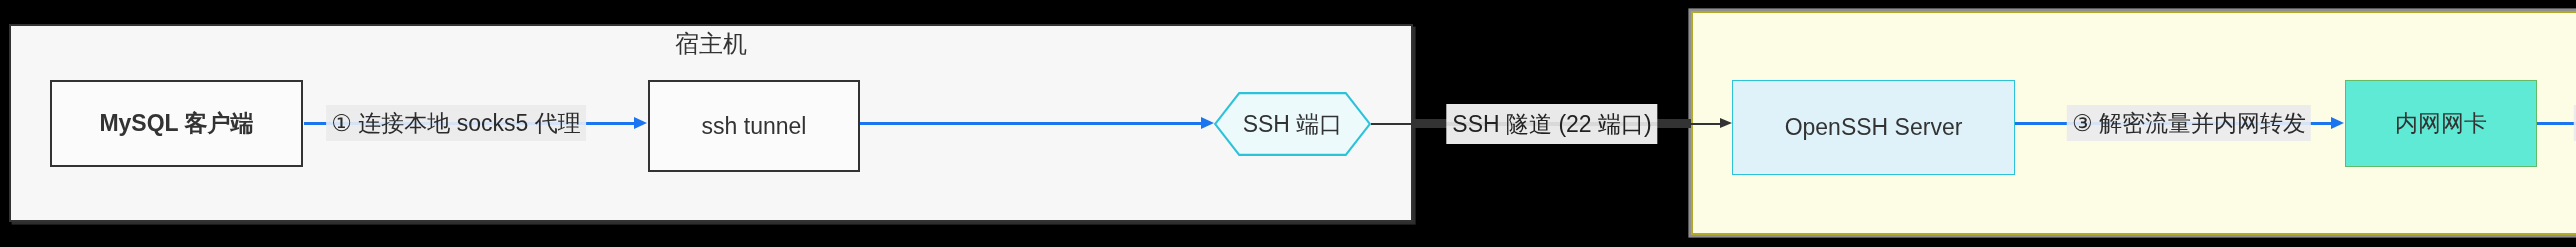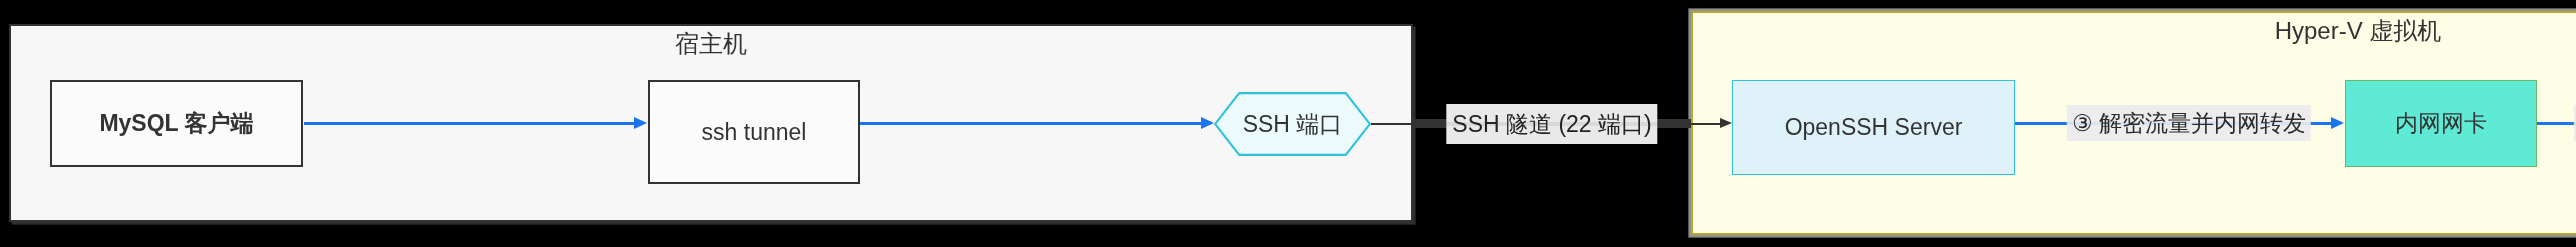--- a/index.html
+++ b/index.html
@@ -25,21 +25,21 @@
   }
   .host-title{left:711px;}
   .vm-title{left:2358px;top:15.5px;}
   
   .node{
     position:absolute;box-sizing:border-box;display:flex;align-items:center;justify-content:center;
     font-size:23px;color:#333;white-space:nowrap;
   }
   .node-plain{background:#fbfbfb;border:2.1px solid #333;}
   .node-mysql-client{left:50px;top:80px;width:253px;height:87px;font-weight:bold;}
-  .node-ssh-tunnel{left:648px;top:80px;width:212px;height:104px;}
+  .node-ssh-tunnel{left:648px;top:80px;width:212px;height:92px;}
   .node-openssh{left:1732px;top:80px;width:283px;height:95px;background:#dff2fa;border:1.5px solid #2cc2da;}
   .node-nic{left:2345px;top:80px;width:192px;height:87px;background:#5eead4;border:1.5px solid #63bb67;}
   
   .hex-wrap{position:absolute;left:1214px;top:92px;width:157px;height:64px;}
   .hex-wrap svg{position:absolute;left:0;top:0;}
   .hex-label{position:absolute;left:0;top:0;width:100%;height:100%;display:flex;align-items:center;justify-content:center;font-size:23px;color:#333;white-space:nowrap;text-align:center;}
   
   .edge{position:absolute;}
   .edge-blue{height:3.1px;background:#1b75f0;top:122px;}
   .edge-dark-thin{height:2.1px;background:#333;top:123px;}
@@ -66,35 +66,35 @@
 </head>
 <body>
 
 <div class="canvas">
 
   <div class="subgraph host-box"></div>
 
   <div class="subgraph vm-box"></div>
 
   <div class="box-title host-title">宿主机</div>
-  <div class="box-title vm-title">Hyper-V 虚拟机</div>
 
   <div class="edge edge-blue" style="left:304px;width:330px;"></div>
   <div class="edge edge-blue" style="left:860px;width:341px;"></div>
   <div class="edge edge-dark-thin" style="left:1371px;width:42px;"></div>
   <div class="edge edge-dark-thick" style="left:1413px;width:278px;"></div>
   <div class="edge edge-dark-thin" style="left:1691px;width:30px;"></div>
   <div class="edge edge-blue" style="left:2015px;width:316px;"></div>
   <div class="edge edge-blue" style="left:2536px;width:278px;"></div>
 
   <div class="arrowhead arrow-blue" style="left:634px;"></div>
   <div class="arrowhead arrow-blue" style="left:1201px;"></div>
   <div class="arrowhead arrow-dark" style="left:1720px;"></div>
   <div class="arrowhead arrow-blue" style="left:2331px;"></div>
 
+  <div class="edge-label edge-label-1">① 连接本地 socks5 代理</div>
   <div class="link-label">SSH 隧道 (22 端口)</div>
   <div class="edge-label edge-label-3">③ 解密流量并内网转发</div>
   <div class="edge-label edge-label-4">④ 访问内网 MySQL</div>
 
   <div class="node node-plain node-mysql-client">MySQL 客户端</div>
   <div class="node node-plain node-ssh-tunnel">ssh tunnel</div>
 
   <div class="hex-wrap">
     <svg width="157" height="64" viewBox="0 0 305 124">
       <polygon points="49,2 256,2 303,62 256,122 49,122 2,62" fill="#ecfafc" stroke="#2cc2da" stroke-width="4"></polygon>

